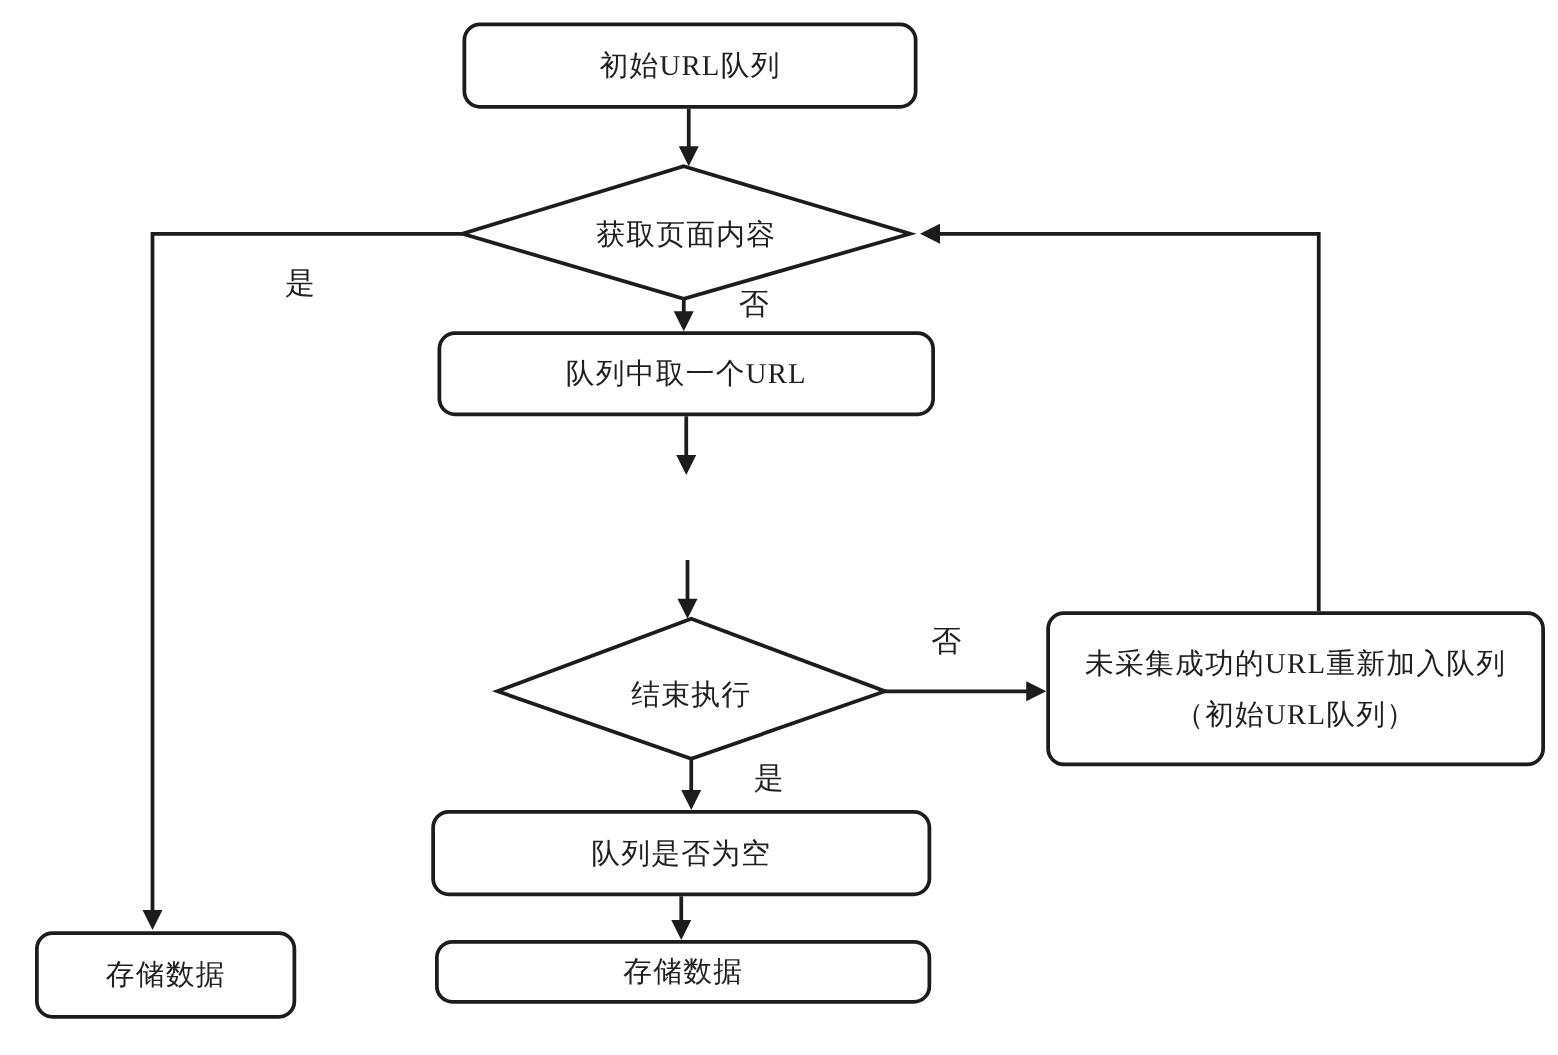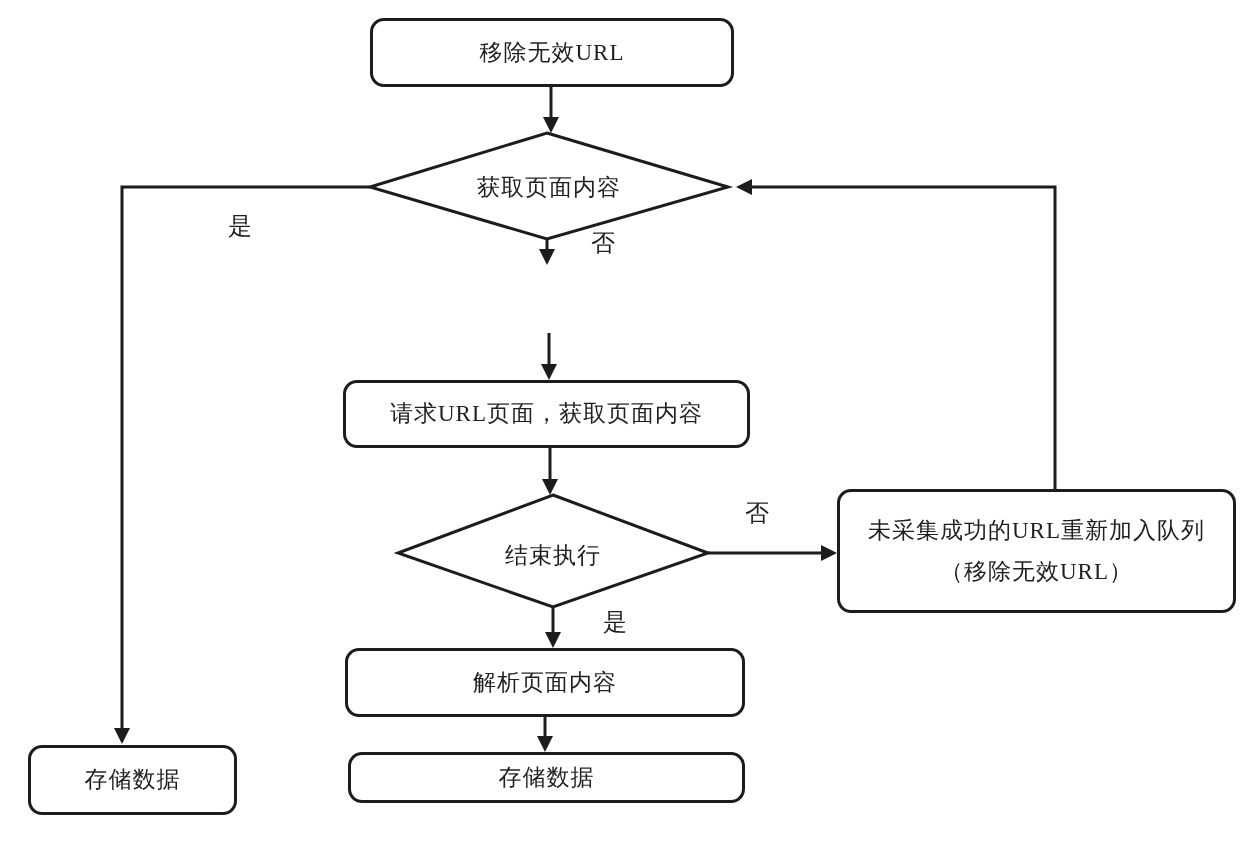--- a/index.html
+++ b/index.html
@@ -100,34 +100,34 @@
       <polygon points="549,380 541,364 557,364"></polygon>
       <polygon points="550,495 542,479 558,479"></polygon>
       <polygon points="837,553 821,545 821,561"></polygon>
       <polygon points="736,187 752,179 752,195"></polygon>
       <polygon points="553,648 545,632 561,632"></polygon>
       <polygon points="545,752 537,736 553,736"></polygon>
     </g>
   </svg>
 
   <div class="box" style="left:370px; top:18px; width:364px; height:69px;">
-    <span>移除无效URL</span>
+    <span>初始URL队列</span>
+  </div>
+
+  <div class="box" style="left:350px; top:265px; width:398px; height:68px;">
+    <span>队列中取一个URL</span>
   </div>
 
 
-  <div class="box" style="left:343px; top:380px; width:407px; height:68px;">
-    <span>请求URL页面，获取页面内容</span>
-  </div>
-
   <div class="box multiline" style="left:837px; top:489px; width:399px; height:124px;">
-    <span>未采集成功的URL重新加入队列（移除无效URL）</span>
+    <span>未采集成功的URL重新加入队列（初始URL队列）</span>
   </div>
 
   <div class="box" style="left:345px; top:648px; width:400px; height:69px;">
-    <span>解析页面内容</span>
+    <span>队列是否为空</span>
   </div>
 
   <div class="box" style="left:348px; top:752px; width:397px; height:51px;">
     <span>存储数据</span>
   </div>
 
   <div class="box" style="left:28px; top:745px; width:209px; height:70px;">
     <span>存储数据</span>
   </div>
 

